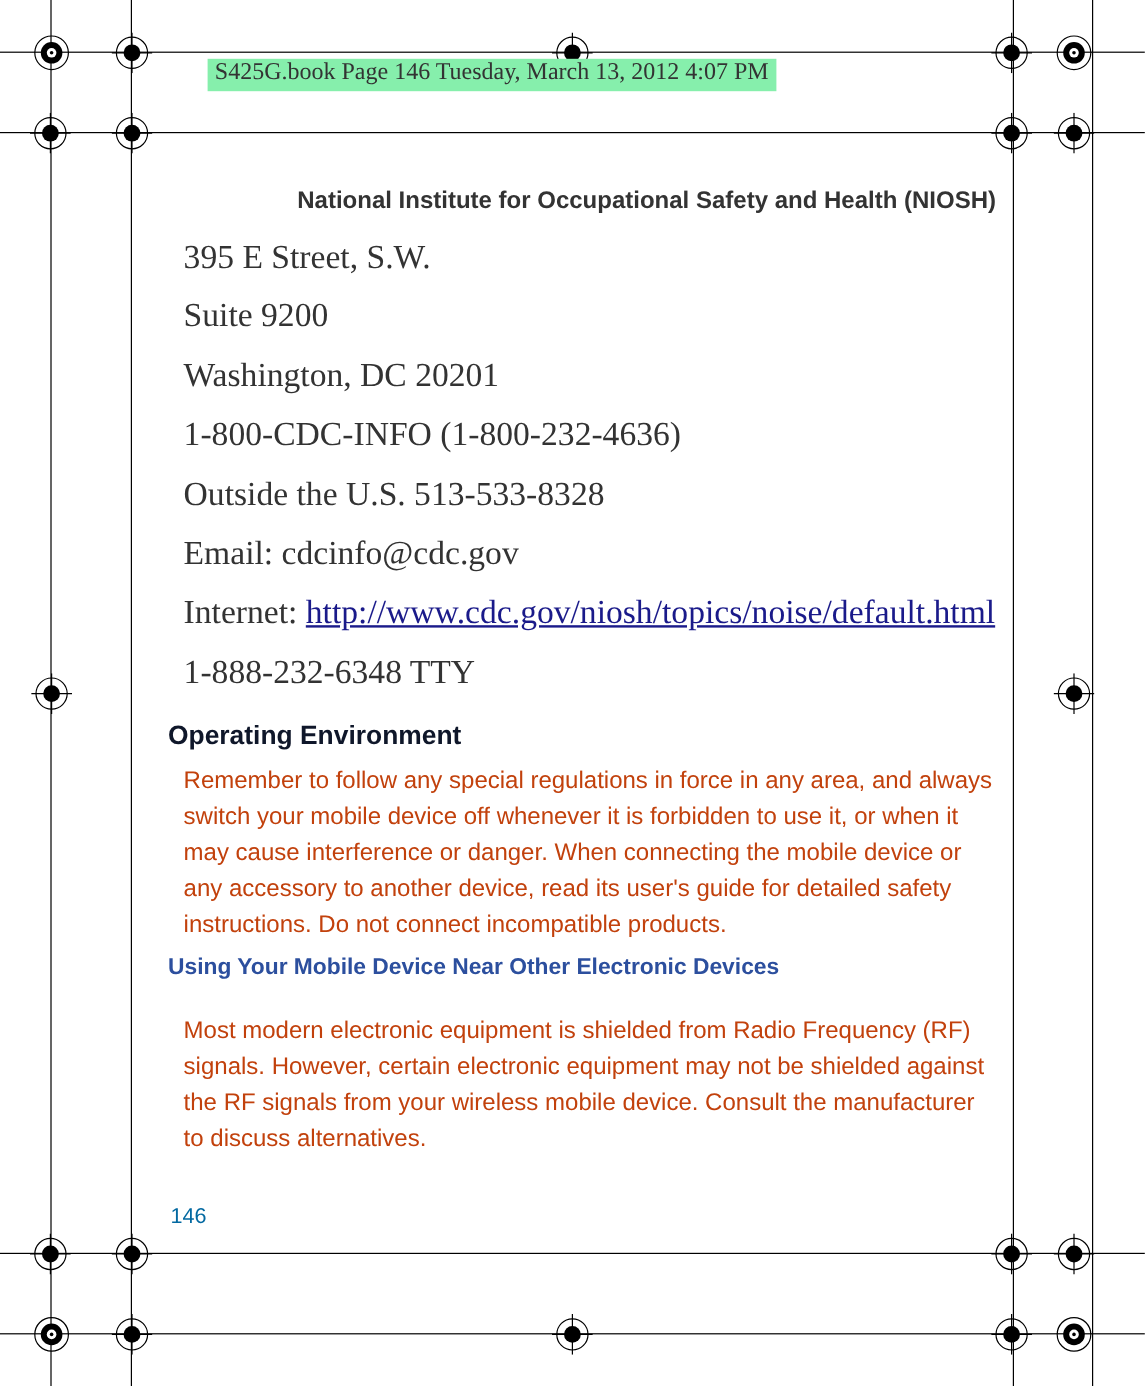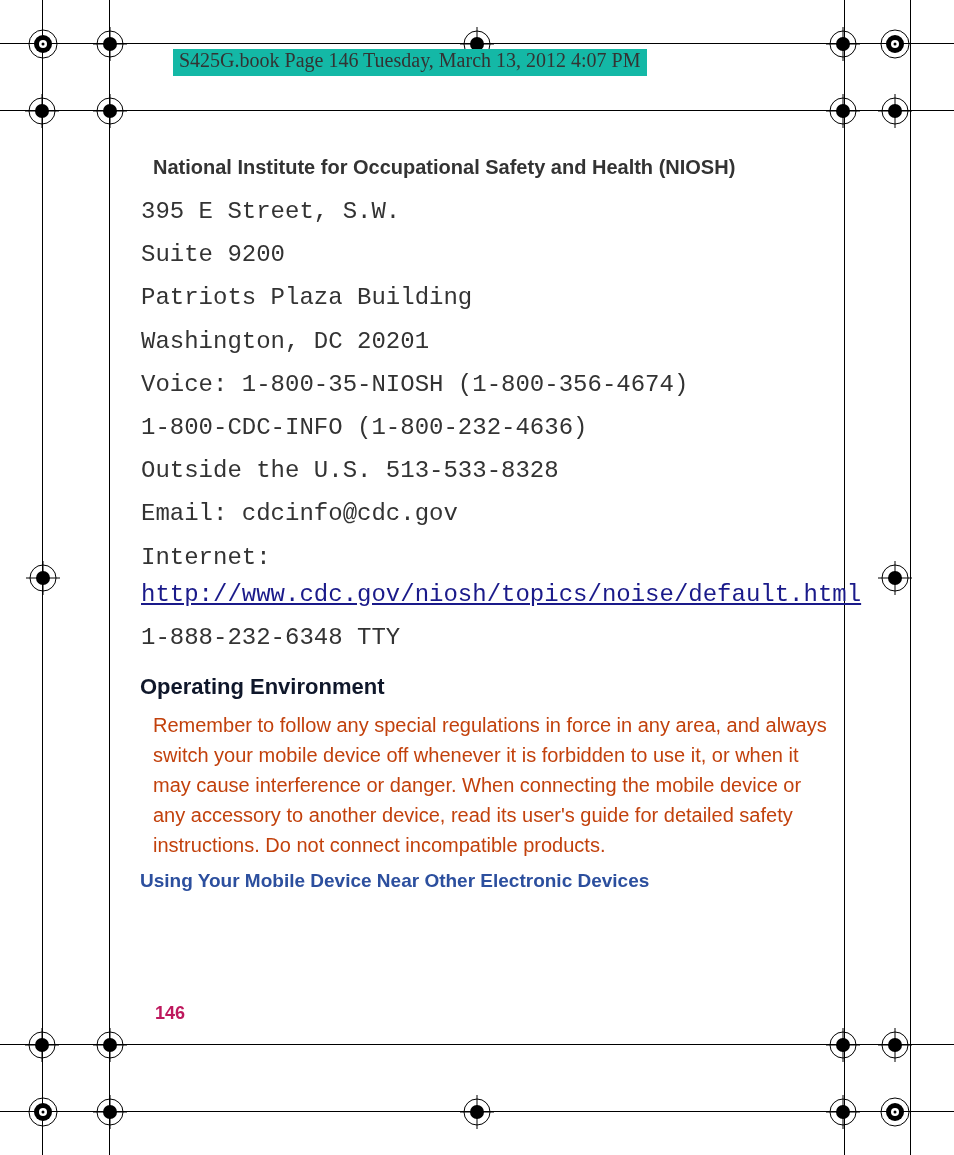--- a/index.html
+++ b/index.html
@@ -46,44 +46,45 @@
   .regmark.inner-tr3 { left: 826px; top: 94px; }
   .regmark.inner-bl3 { left: 93px; top: 1028px; }
   .regmark.inner-br3 { left: 826px; top: 1028px; }
   .header-text {
     position: absolute;
     top: 49px;
     left: 173px;
     font-family: "Times New Roman", serif;
     font-size: 20px;
     color: #333;
-    background: #14b8a6;
+    background: #86efac;
     padding: 0 6px 4px 6px;
   }
   .content {
     position: absolute;
     left: 140px;
     top: 156px;
     width: 690px;
   }
   .bold-title {
     font-weight: 700;
     font-size: 20px;
     color: #333;
     margin-bottom: 14px;
     font-family: Arial, "Helvetica Neue", Helvetica, sans-serif;
     font-stretch: condensed;
+    text-align: right;
   }
   .para {
-    font-size: 24px;
+    font-size: 28px;
     color: #333;
     line-height: 1.55;
     margin-bottom: 6px;
-    margin-left: 1px;
-    font-family: Liberation Mono, monospace;
+    margin-left: 13px;
+    font-family: Liberation Serif, serif;
     font-stretch: condensed;
   }
   .section-h {
     font-size: 22px;
     font-weight: 700;
     color: #0f172a;
     margin-top: 18px;
     margin-bottom: 10px;
     font-family: Arial, "Helvetica Neue", Helvetica, sans-serif;
     font-stretch: condensed;
@@ -102,27 +103,26 @@
     color: #c2410c;
     line-height: 1.5;
     margin-left: 13px;
     margin-bottom: 6px;
     font-family: "Helvetica Neue", Helvetica, Arial, sans-serif;
     font-stretch: condensed;
   }
   .link { color: #1a1a8a; text-decoration: underline; }
   .pagenum {
     position: absolute;
-    left: 155px;
+    left: 142px;
     top: 1003px;
     font-size: 18px;
-    color: #be185d;
+    color: #0369a1;
     font-family: "Helvetica Neue", Helvetica, Arial, sans-serif;
     font-stretch: condensed;
-    font-weight: bold;
   }
 </style>
 </head>
 <body>
 
 <div class="crop-line crop-h1"></div>
 <div class="crop-line crop-h2"></div>
 <div class="crop-line crop-h3"></div>
 <div class="crop-line crop-h4"></div>
 <div class="crop-line crop-v1"></div>
@@ -291,30 +291,29 @@
       <line x1="17" y1="0" x2="17" y2="34" stroke="#000"></line>
     </svg>
   </div>
 
 <div class="header-text">S425G.book  Page 146  Tuesday, March 13, 2012  4:07 PM</div>
 
 <div class="content">
   <div class="bold-title" style="margin-left:13px;">National Institute for Occupational Safety and Health (NIOSH)</div>
   <div class="para">395 E Street, S.W.</div>
   <div class="para">Suite 9200</div>
-  <div class="para">Patriots Plaza Building</div>
   <div class="para">Washington, DC 20201</div>
-  <div class="para">Voice: 1-800-35-NIOSH (1-800-356-4674)</div>
   <div class="para">1-800-CDC-INFO (1-800-232-4636)</div>
   <div class="para">Outside the U.S. 513-533-8328</div>
   <div class="para">Email: cdcinfo@cdc.gov</div>
   <div class="para">
     <span>Internet: </span><a class="link">http://www.cdc.gov/niosh/topics/noise/default.html</a>
   </div>
   <div class="para">1-888-232-6348 TTY</div>
 
   <div class="section-h">Operating Environment</div>
   <div class="body-text">Remember to follow any special regulations in force in any area, and always switch your mobile device off whenever it is forbidden to use it, or when it may cause interference or danger. When connecting the mobile device or any accessory to another device, read its user's guide for detailed safety instructions. Do not connect incompatible products.</div>
 
   <div class="sub-h">Using Your Mobile Device Near Other Electronic Devices</div>
+  <div class="body-text">Most modern electronic equipment is shielded from Radio Frequency (RF) signals. However, certain electronic equipment may not be shielded against the RF signals from your wireless mobile device. Consult the manufacturer to discuss alternatives.</div>
 </div>
 
 <div class="pagenum">146</div>
 
 </body></html>

